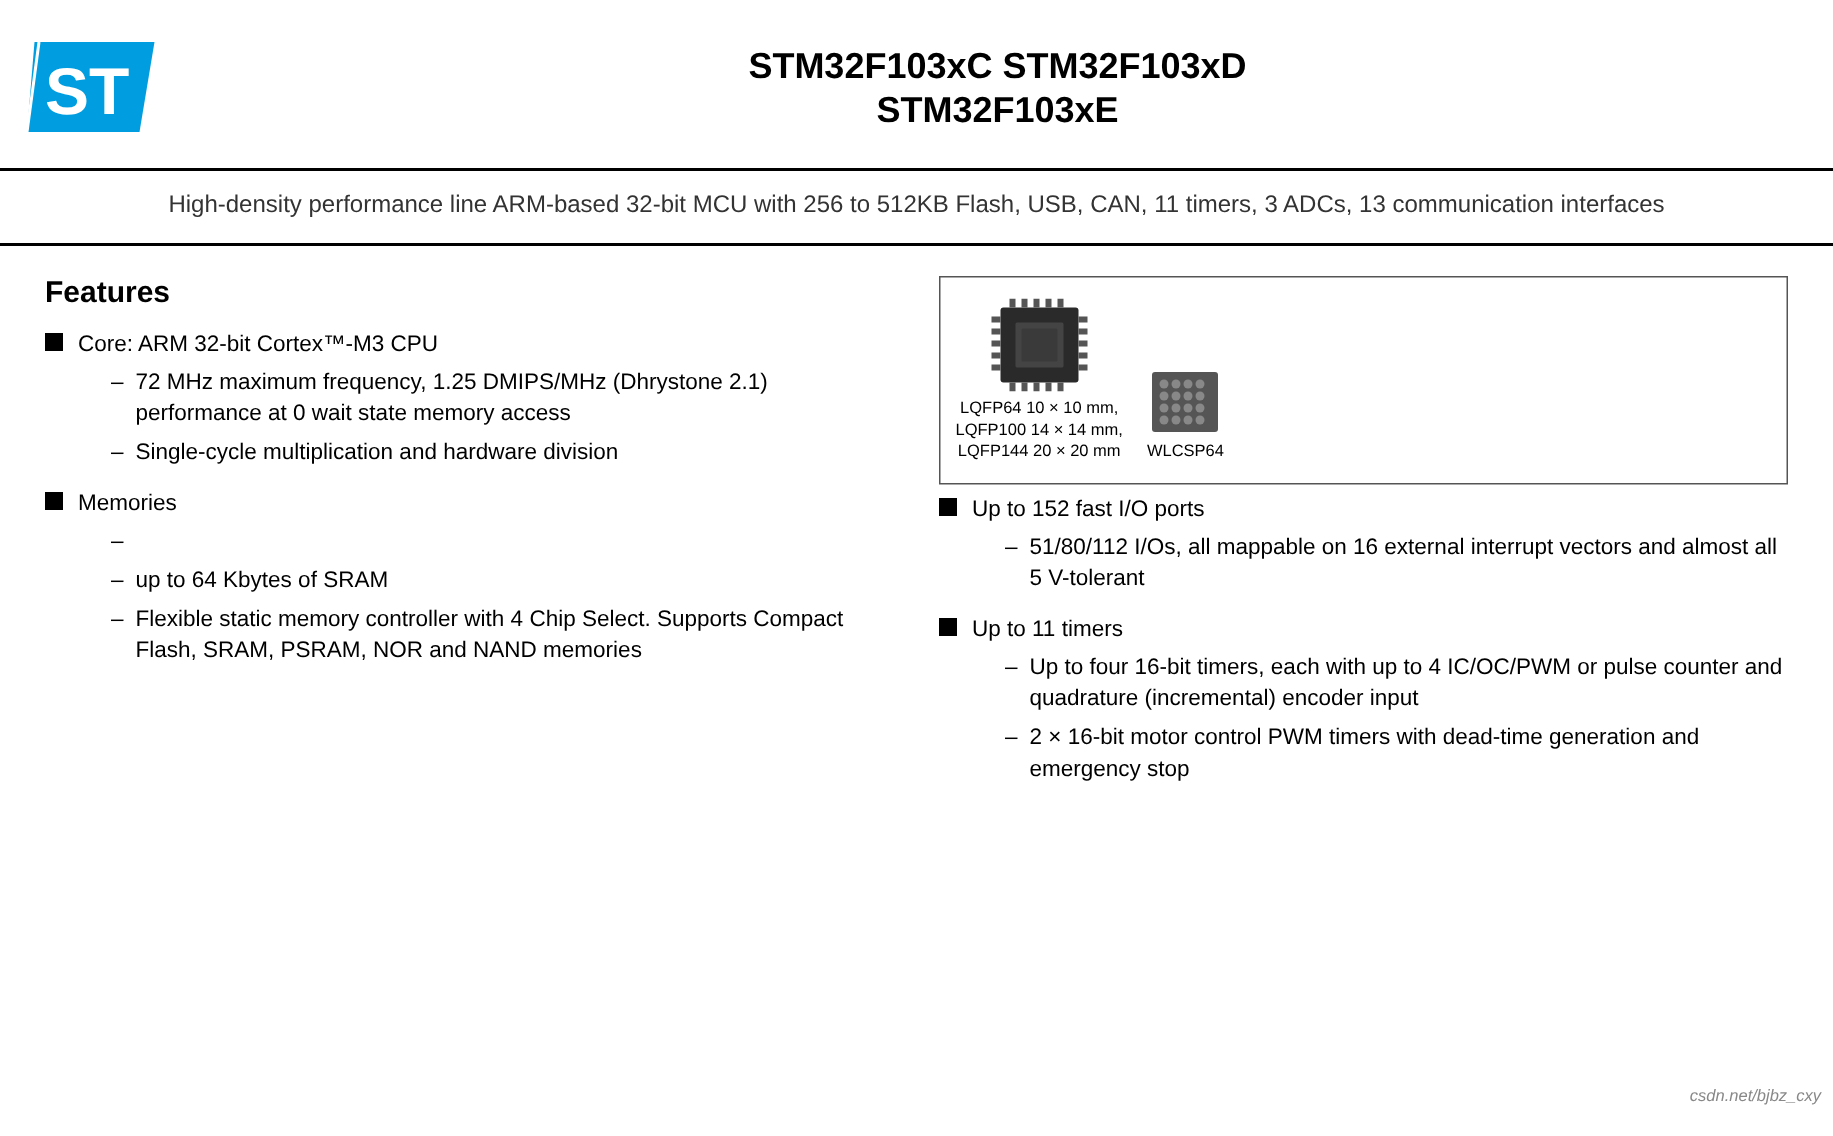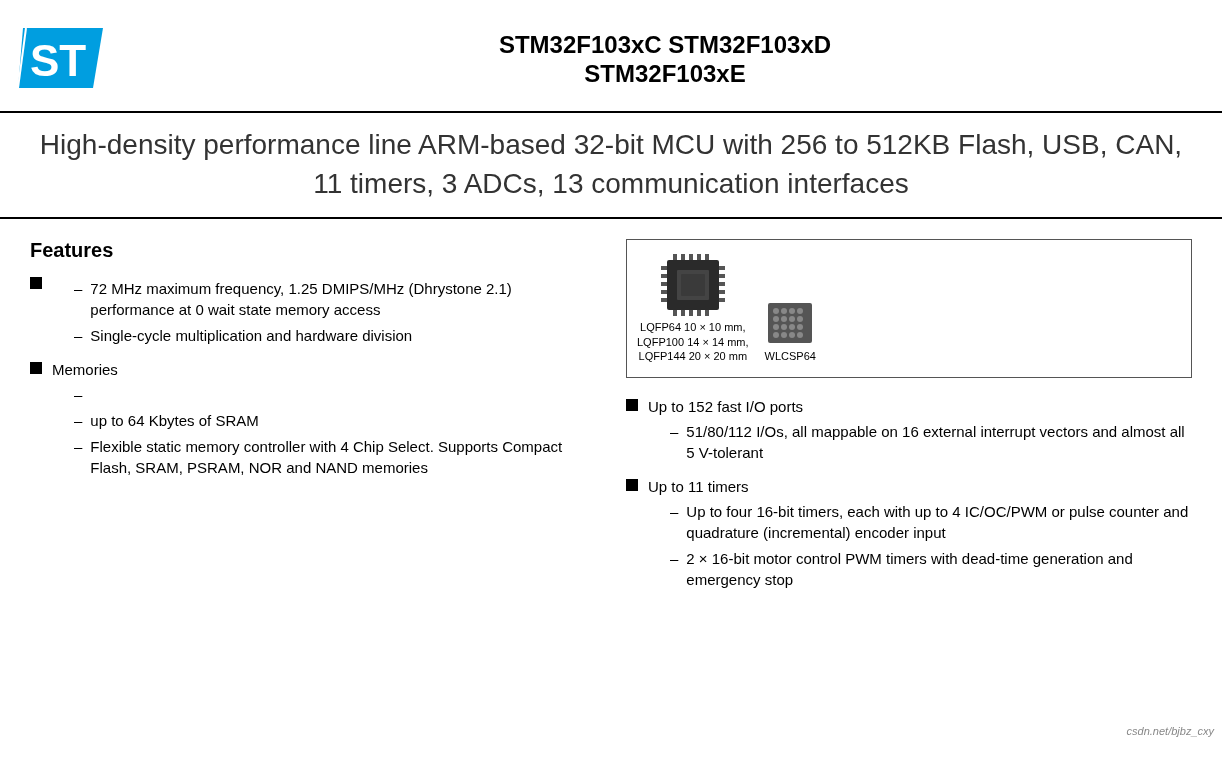--- a/index.html
+++ b/index.html
@@ -33,21 +33,21 @@
       font-size: 24px;
       font-weight: bold;
       line-height: 1.2;
     }
     .subtitle-bar {
       border-bottom: 2px solid #000;
       padding: 12px 30px 14px 30px;
       text-align: center;
     }
     .subtitle-text {
-      font-size: 28px;
+      font-size: 16px;
       color: #333;
       line-height: 1.4;
     }
     .content-area {
       display: flex;
       padding: 20px 30px 10px 30px;
       gap: 30px;
     }
     .left-column {
       flex: 1;
@@ -95,21 +95,21 @@
       line-height: 1.4;
     }
     .dash {
       flex-shrink: 0;
       margin-right: 8px;
       font-size: 15px;
     }
     .chip-box {
       border: 1.5px solid #555;
       padding: 14px 10px;
-      margin-bottom: 18px;
+      margin-bottom: 6px;
       display: flex;
       align-items: flex-start;
       gap: 10px;
     }
     .chip-label {
       font-size: 11px;
       color: #000;
       margin-top: 4px;
       line-height: 1.3;
       text-align: center;
@@ -163,20 +163,21 @@
 
 <div class="content-area">
 
   <div class="left-column">
     <div class="section-title">Features</div>
     <ul class="feature-list">
 
       <li>
         <span class="bullet-square"></span>
         <div>
+          <span>Core: ARM 32-bit Cortex™-M3 CPU</span>
           <ul class="sub-list">
             <li>
               <span class="dash">–</span>
               <span>72 MHz maximum frequency, 1.25 DMIPS/MHz (Dhrystone 2.1) performance at 0 wait state memory access</span>
             </li>
             <li>
               <span class="dash">–</span>
               <span>Single-cycle multiplication and hardware division</span>
             </li>
           </ul>

